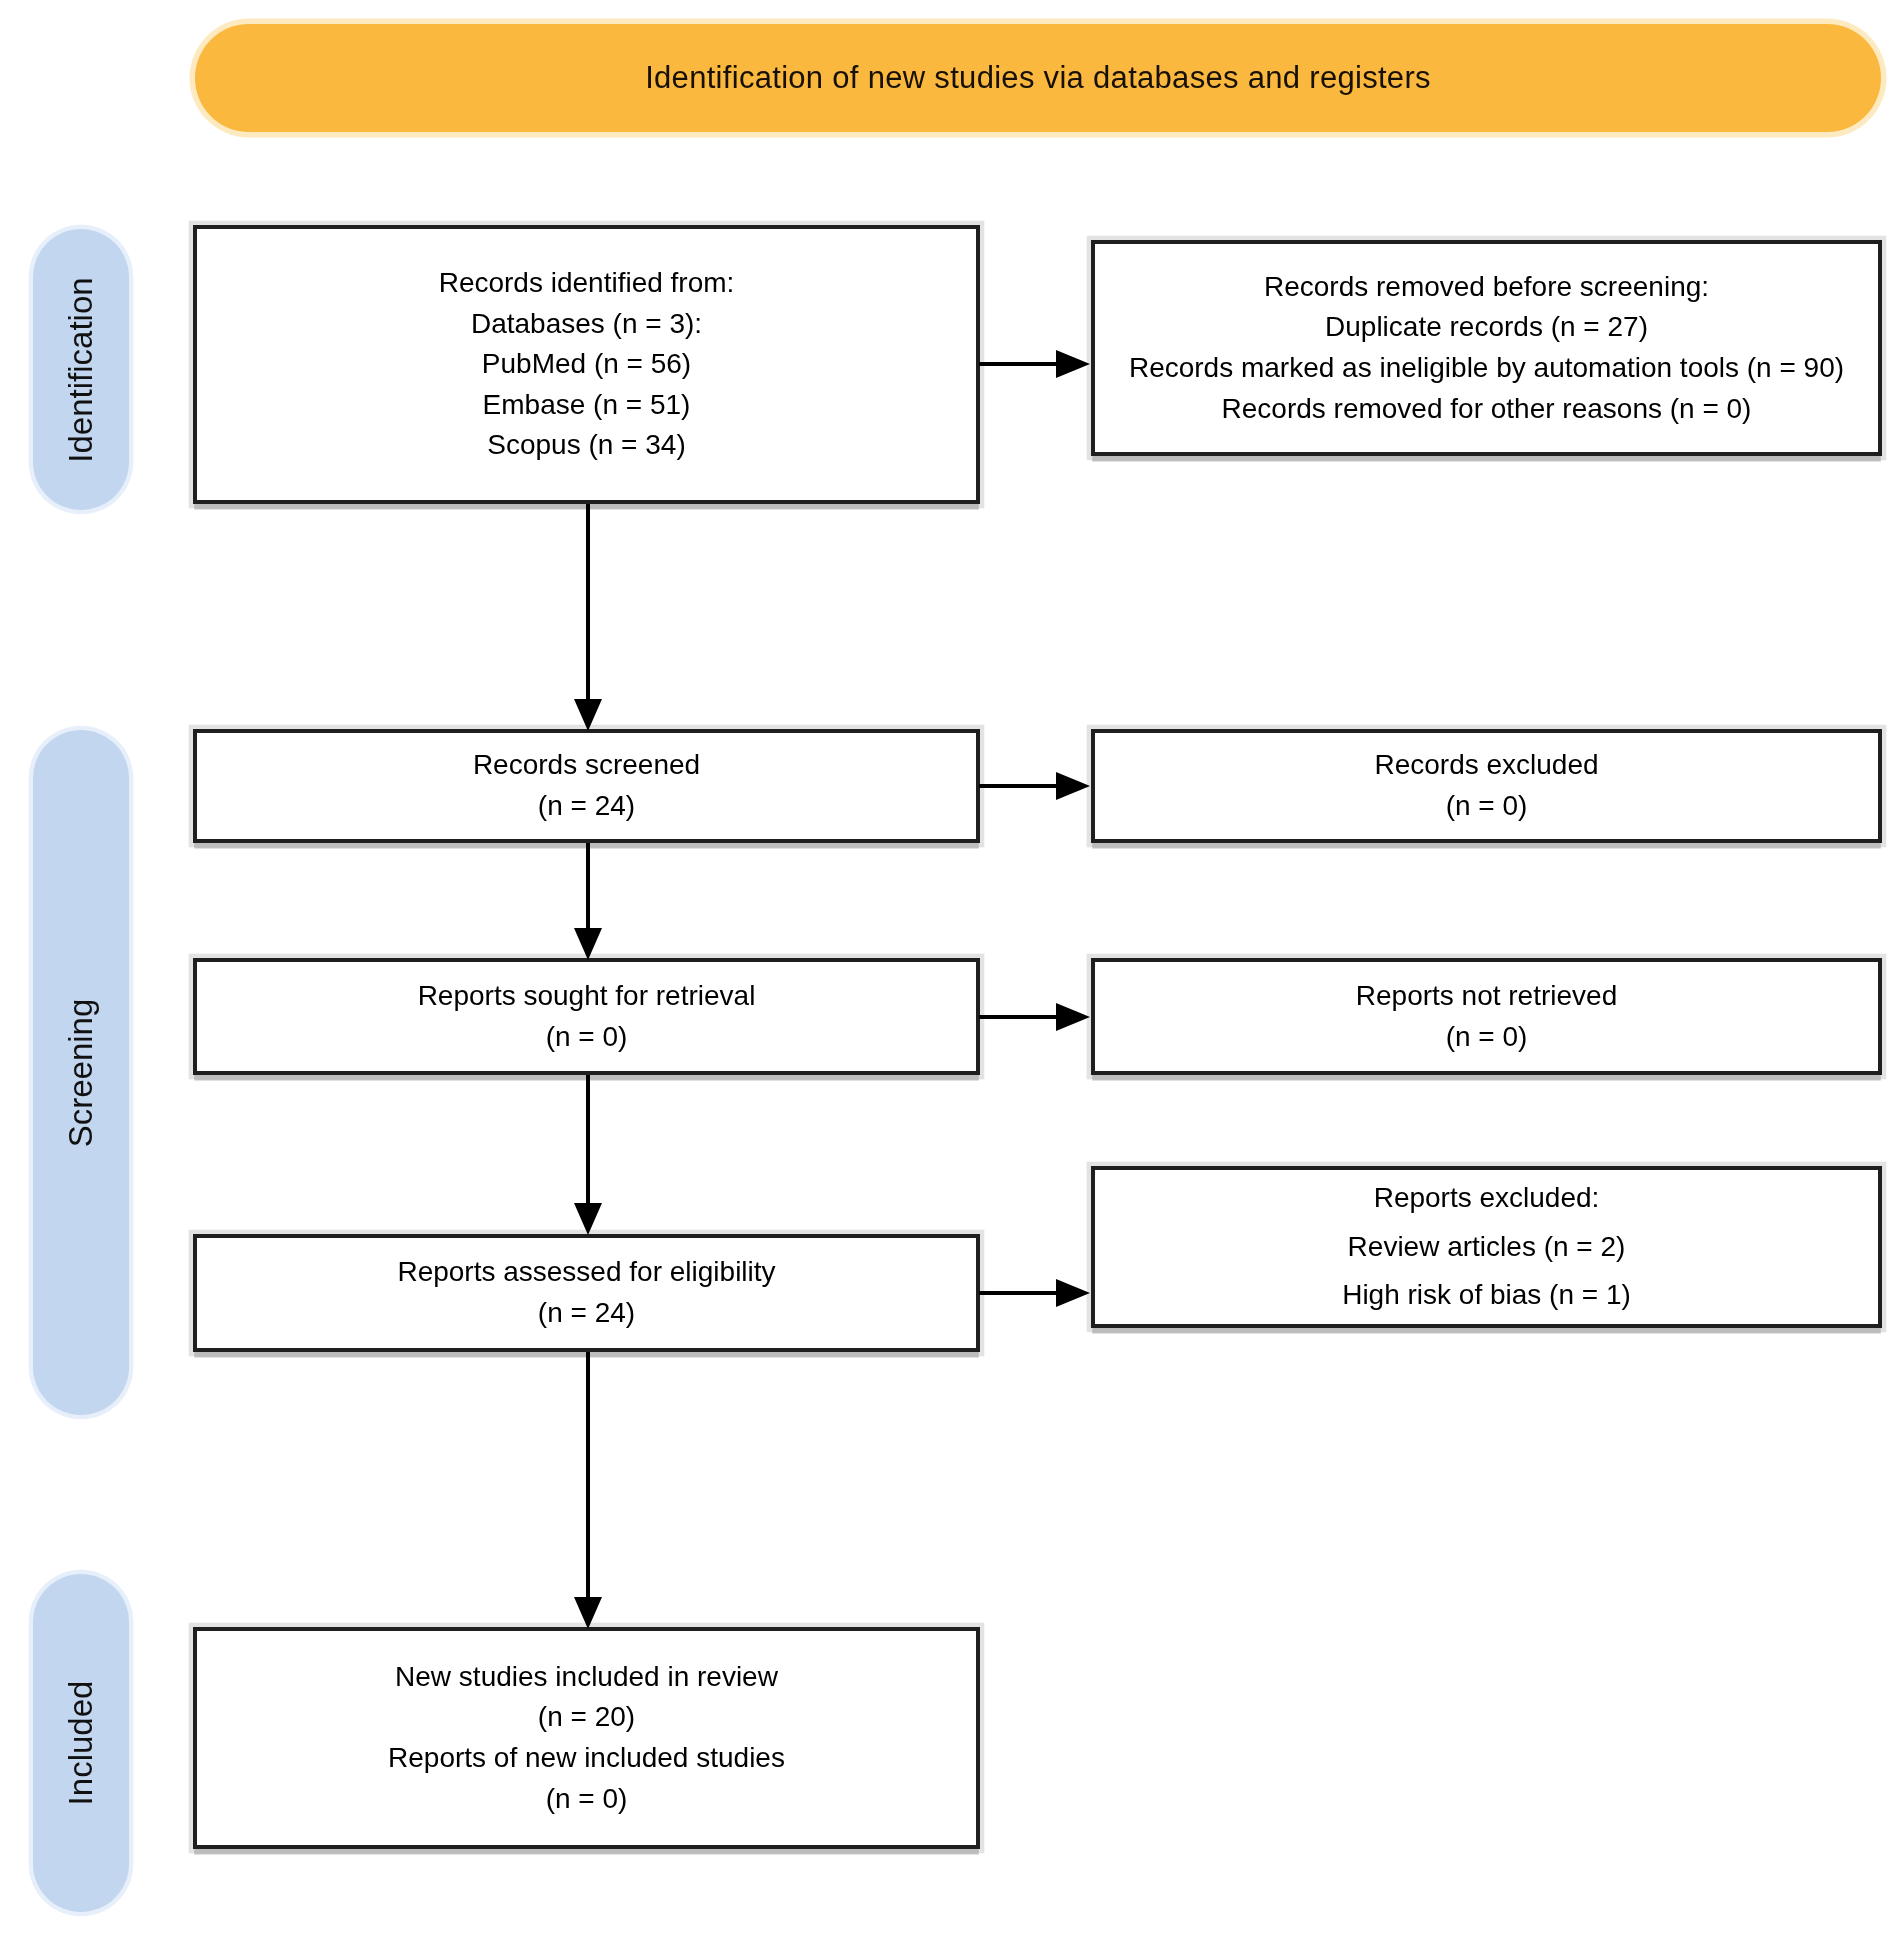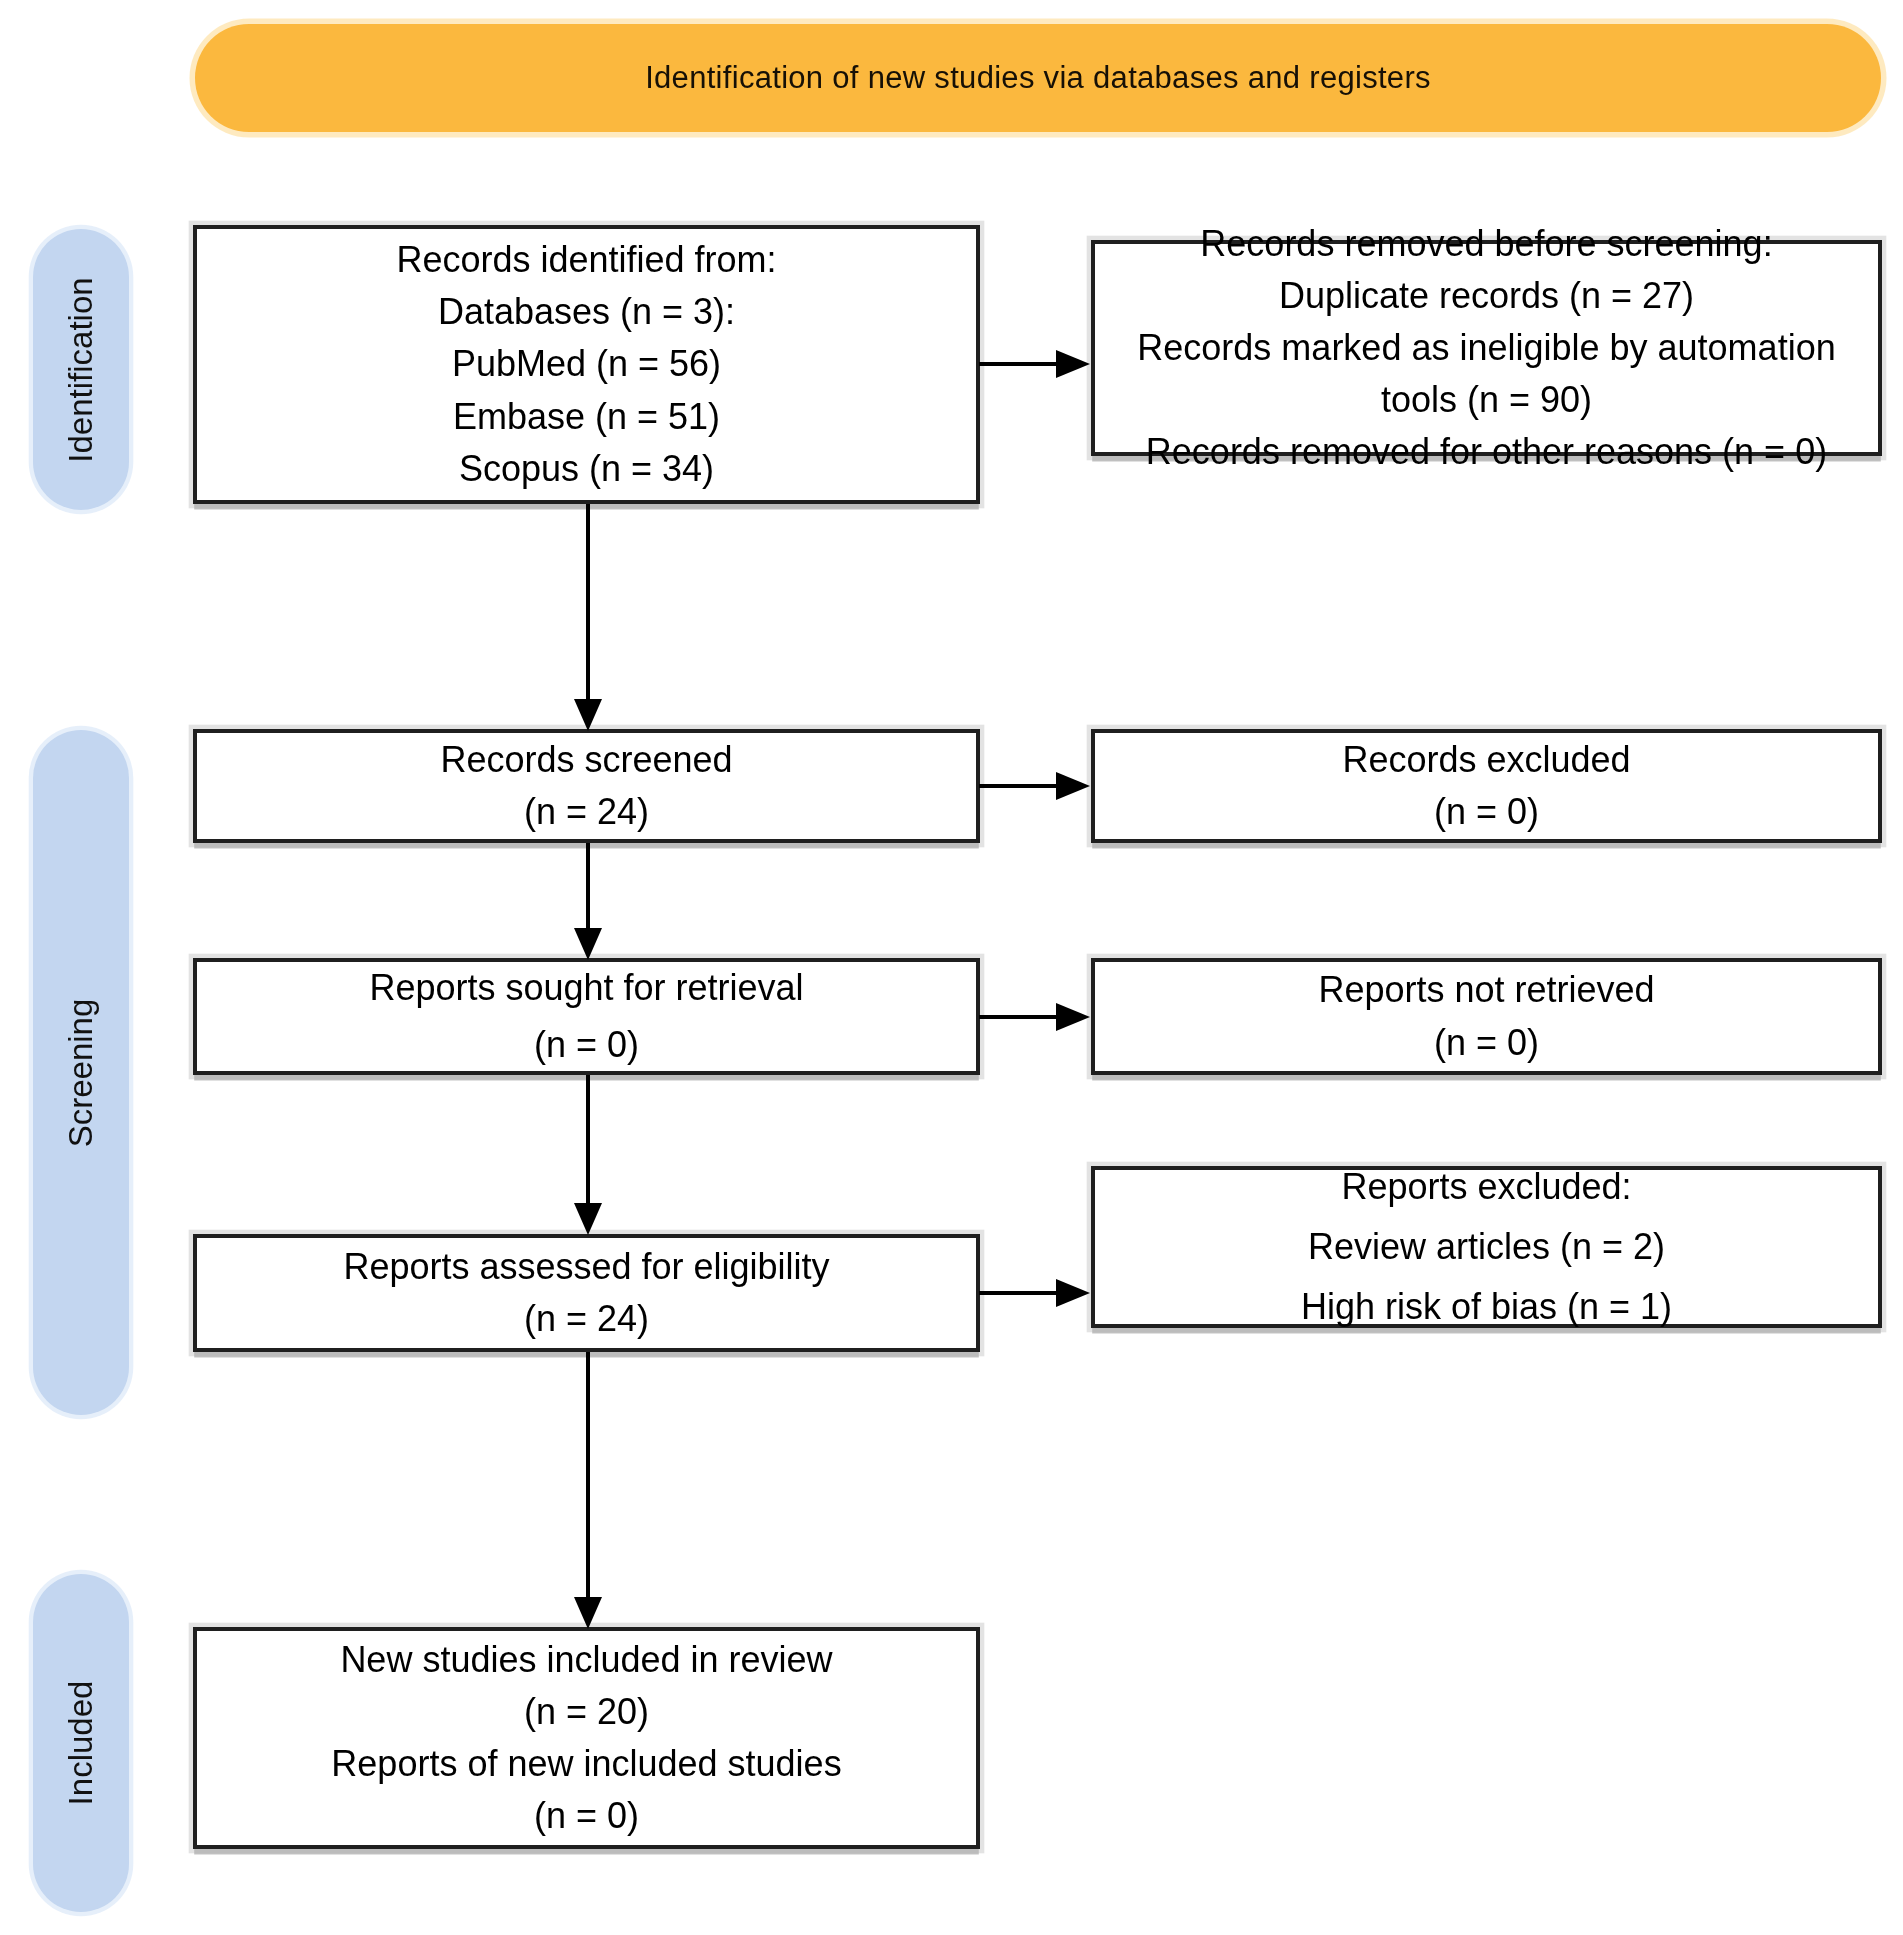--- a/index.html
+++ b/index.html
@@ -40,31 +40,31 @@
   .stage-screening{top:730px;height:685px;}
   .stage-included{top:1574px;height:338px;}
 
   
   .box{
     position:absolute;box-sizing:border-box;
     background:#fff;
     border:4.3px solid var(--box-border,#1F1F1F);
     display:flex;flex-direction:column;justify-content:center;align-items:center;
     text-align:center;
-    font-size:36px;line-height:1.45;
+    font-size:28px;line-height:1.45;
     padding:0 17px;
     box-shadow:0 0 0 4.3px rgba(176,176,176,.35), 0 6.7px 0 -1.2px rgba(122,122,122,.45);
   }
   .col-left{left:193px;width:787px;}
   .col-right{left:1091px;width:791px;}
   .b-identified{top:225px;height:279px;}
   .b-removed{top:240px;height:216px;}
   .b-screened{top:729px;height:114px;}
   .b-excluded{top:729px;height:114px;}
-  .b-sought{top:958px;height:117px;justify-content:space-between;}
+  .b-sought{top:958px;height:117px;}
   .b-notretrieved{top:958px;height:117px;}
   .b-assessed{top:1234px;height:118px;}
   .b-reportsexcluded{top:1166px;height:162px;gap:8px;}
   .b-included{top:1627px;height:222px;}
 
   
   .varrow{position:absolute;width:4.3px;background:var(--arrow,#000);}
   .varrow::after{
     content:"";position:absolute;bottom:-32px;left:50%;transform:translateX(-50%);
     border-left:14.6px solid transparent;border-right:14.6px solid transparent;

